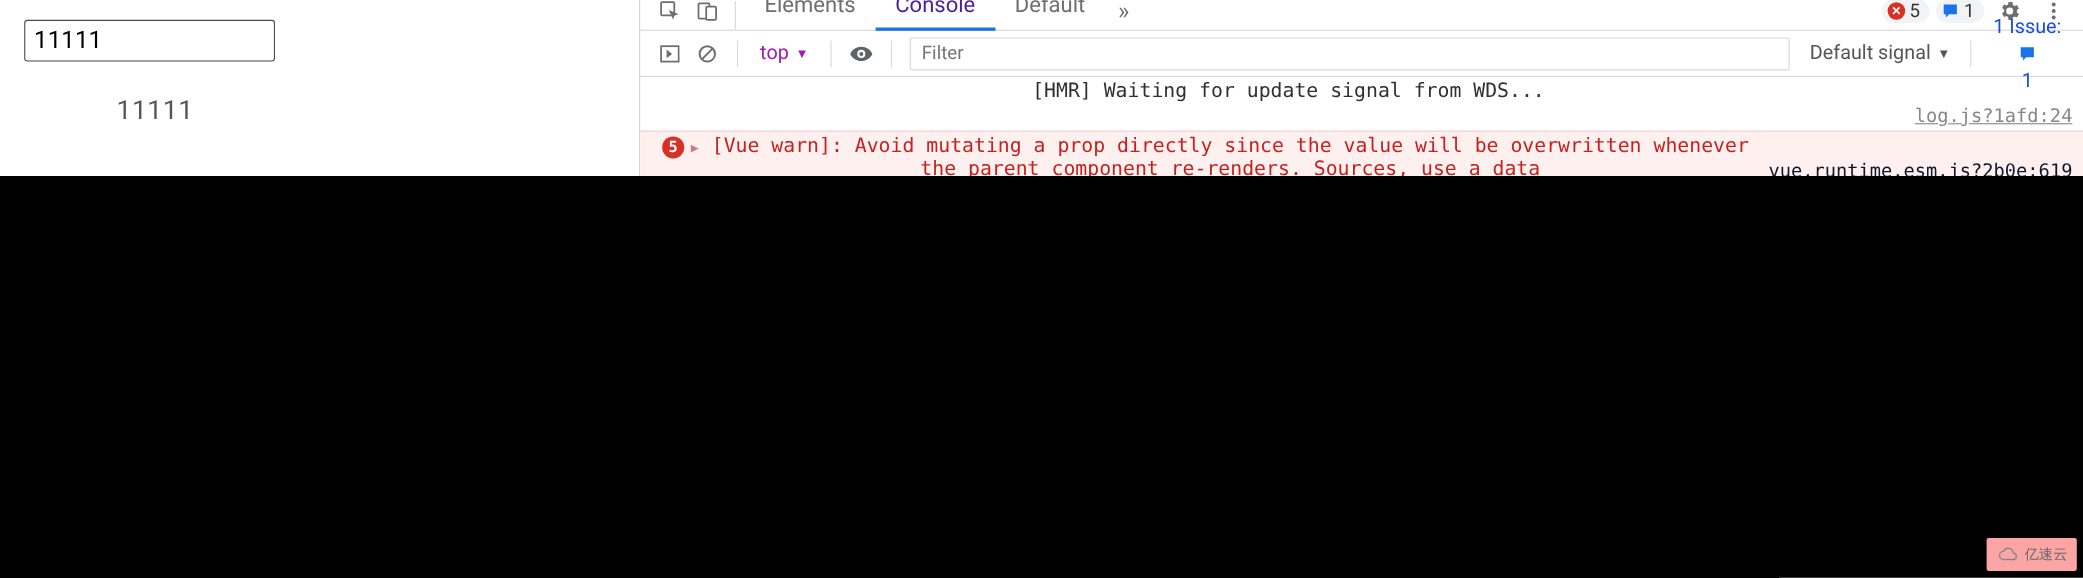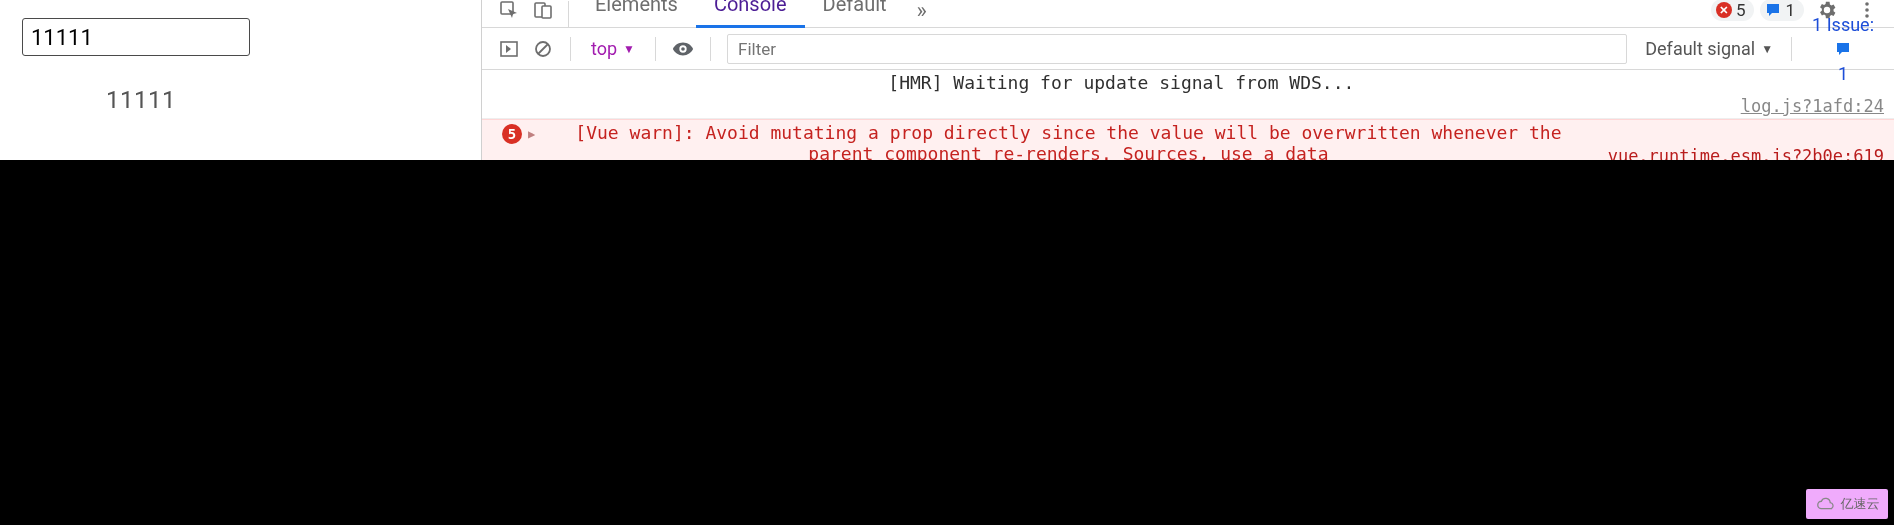--- a/index.html
+++ b/index.html
@@ -1,18 +1,18 @@
 <!DOCTYPE html>
 <html><head>
 <meta charset="utf-8">
 <style>
   * { box-sizing: border-box; margin: 0; padding: 0; }
   body { width: 1894px; height: 525px; font-family: -apple-system, BlinkMacSystemFont, "Segoe UI", Roboto, sans-serif; background: #fff; overflow: hidden; }
   .layout { display: flex; width: 100%; height: 160px; }
-  .page { width: 482px; height: 100%; border-right: 1px solid #d0d0d0; padding: 18px 22px; }
+  .page { width: 582px; height: 100%; border-right: 1px solid #d0d0d0; padding: 18px 22px; }
   .page input { width: 228px; height: 38px; font-size: 22px; padding: 2px 8px; border: 1.5px solid #4a4a4a; border-radius: 3px; font-family: inherit; }
   .page-output { margin-top: 30px; font-size: 24px; color: #555; padding-left: 84px; letter-spacing: .5px; }
   .devtools { flex: 1; display: flex; flex-direction: column; font-size: 18px; color: #555; }
   .dt-tabs { height: 28px; display: flex; align-items: flex-end; border-bottom: 1px solid #d8d8d8; padding: 0 10px; gap: 0; }
   .dt-ic { width: 34px; height: 34px; display: inline-flex; align-items: center; justify-content: center; color: #6e6e6e; }
   .dt-tabs .sep { width: 1px; height: 26px; background: #d8d8d8; margin: 0 8px; }
   .dt-tab { padding: 0 18px; height: 46px; display: inline-flex; align-items: center; font-size: 20px; color: #6e6e6e; cursor: pointer; }
   .dt-tab.active { color: #4c1d95; border-bottom: 3px solid #1a73e8; margin-bottom: -1px; }
   .dt-right { margin-left: auto; display: flex; align-items: center; gap: 6px; }
   .badge { display: inline-flex; align-items: center; gap: 4px; background: #f1f3f4; border-radius: 11px; padding: 1px 9px 1px 5px; font-size: 17px; color: #333; }
@@ -23,26 +23,26 @@
   .filter-inp { flex: 1; margin-left: 6px; margin-right: 10px; }
   .filter-inp input { width: 100%; height: 30px; border: 1px solid #d8d8d8; border-radius: 2px; padding: 2px 10px; font-size: 17px; font-family: inherit; color: #c2410c; }
   .levels { color: #555; font-size: 18px; padding: 0 8px; display: inline-flex; align-items: center; gap: 6px; }
   .issues { color: #1d4ed8; font-size: 18px; padding: 0 10px; display: inline-flex; align-items: center; gap: 6px; flex-direction: column; }
   .consolebody { font-family: Menlo, Consolas, monospace; font-size: 18px; text-align: center; }
   .cline { display: flex; align-items: flex-start; padding: 2px 10px 2px 20px; border-bottom: 1px solid #eee; min-height: 28px; }
   .cline .msg { flex: 1; color: #303030; white-space: pre; }
   .cline .src { color: #888; text-decoration: underline; font-size: 17px; white-space: nowrap; margin-top: 24px; }
   .cline.err { background: #fff0f0; border-top: 1px solid #ffd6d6; border-bottom: 1px solid #ffd6d6; color: #c5221f; }
   .cline.err .msg { color: #c5221f; white-space: normal; }
-  .cline.err .src { color: #b91c1c; }
+  .cline.err .src { color: #0f172a; }
   .err-count { width: 20px; height: 20px; border-radius: 50%; background: #d93025; color: #fff; font-size: 14px; font-weight: bold; display: inline-flex; align-items: center; justify-content: center; margin-right: 6px; margin-top: 2px; flex-shrink: 0; }
   .tri { color: #888; margin-right: 4px; font-size: 12px; margin-top: 5px; }
   .err .tri { color: #c08080; }
   .blackbar { position: absolute; top: 160px; left: 0; width: 1894px; height: 365px; background: #000; }
-  .watermark { position: absolute; right: 6px; bottom: 6px; width: 82px; height: 30px; background: #f0abfc; border-radius: 2px; box-shadow: 0 1px 4px rgba(0,0,0,.2); display: flex; align-items: center; justify-content: center; gap: 4px; font-size: 13px; color: #666; }
+  .watermark { position: absolute; right: 6px; bottom: 6px; width: 82px; height: 30px; background: #fca5a5; border-radius: 2px; box-shadow: 0 1px 4px rgba(0,0,0,.2); display: flex; align-items: center; justify-content: center; gap: 4px; font-size: 13px; color: #666; }
   .msgspeech { width:16px;height:16px;fill:#1a73e8;}
   .toolsep { width: 1px; height: 24px; background: #d8d8d8; margin: 0 10px; }
 </style>
 </head>
 <body>
 
 <div class="layout">
   <div class="page">
     <input type="text" value="11111" style="">
     <div class="page-output">11111</div>

